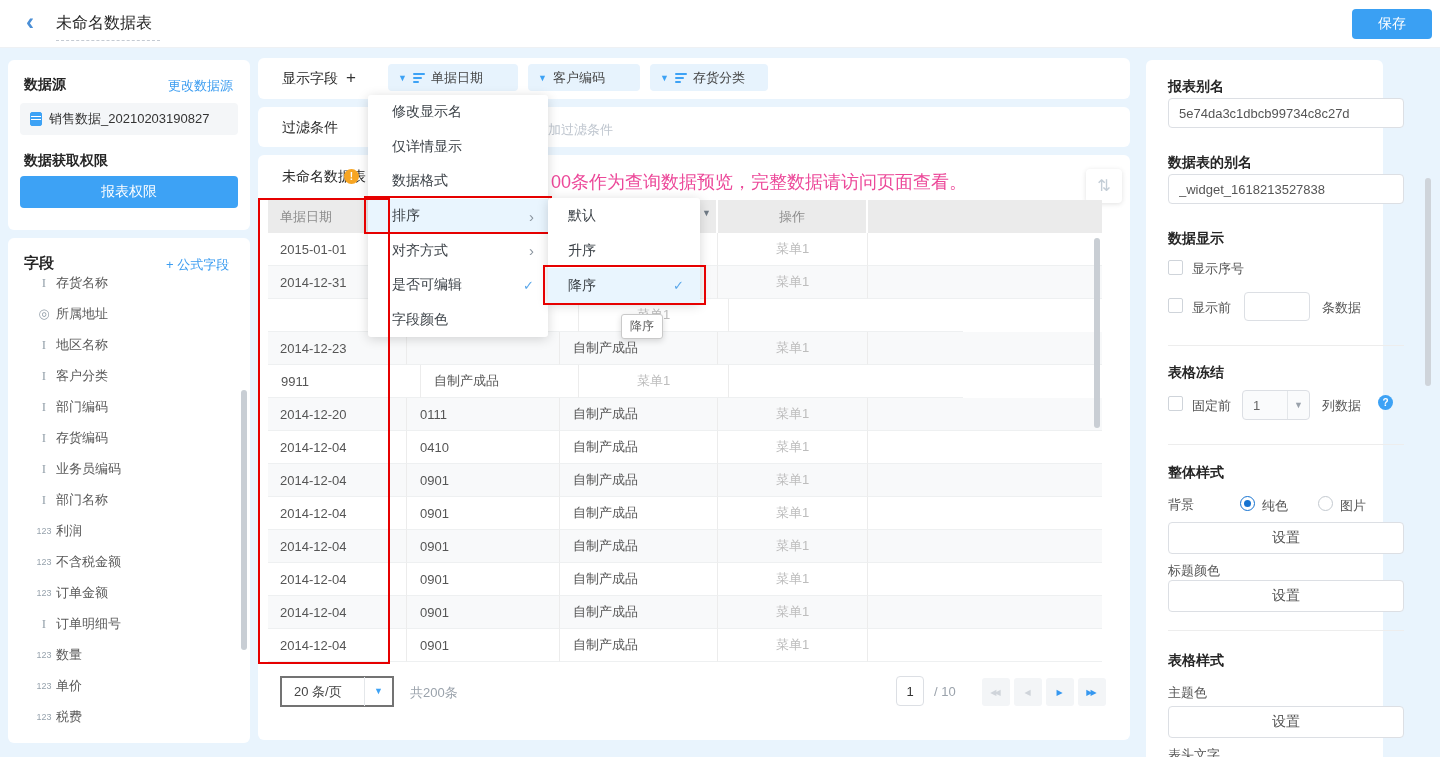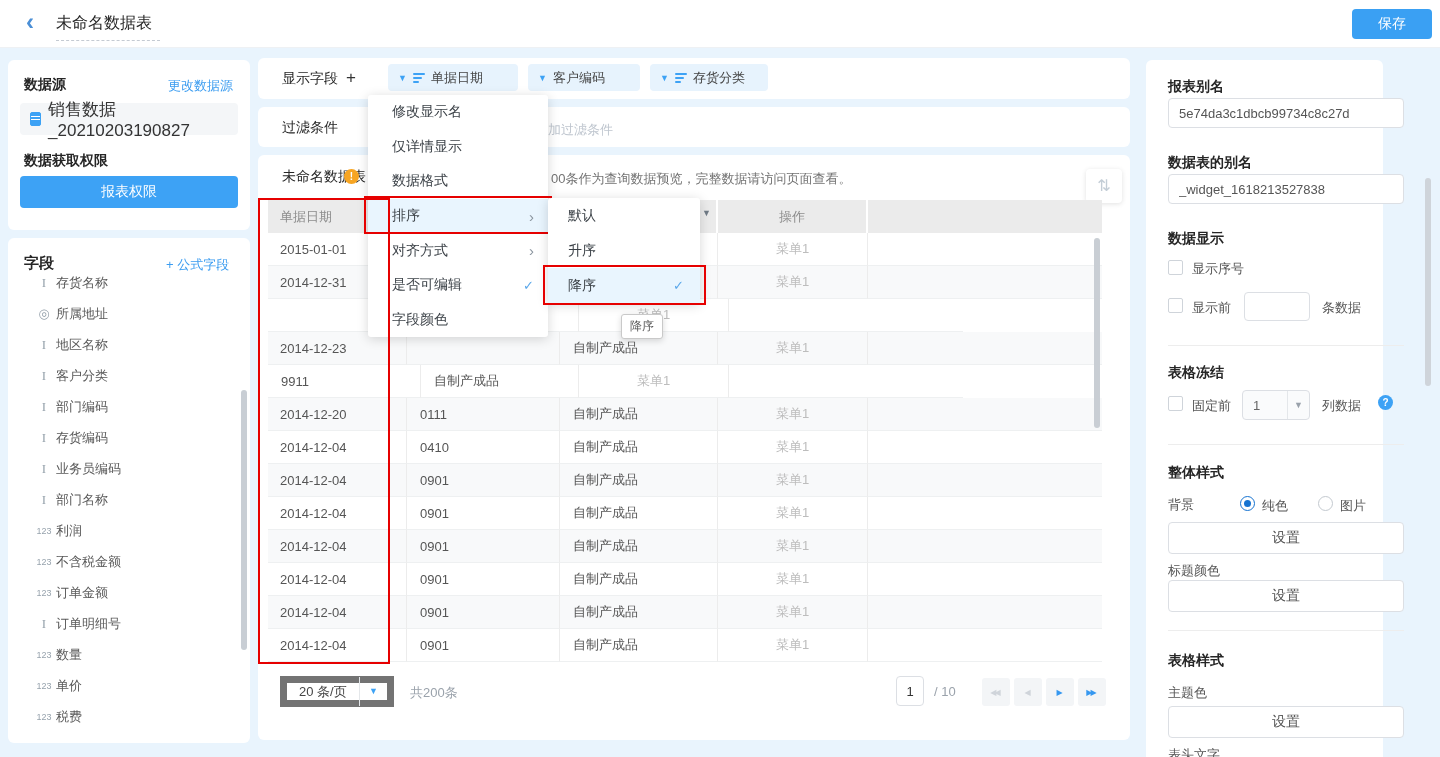--- a/index.html
+++ b/index.html
@@ -10,21 +10,21 @@
 
   
   .topbar { position:absolute; left:0; top:0; width:1440px; height:48px; background:#fff; border-bottom:1px solid #eef1f4; }
   .back { position:absolute; left:26px; top:8px; font-size:24px; font-weight:bold; color:#4b8fd6; cursor:pointer; }
   .pagetitle { position:absolute; left:56px; top:13px; font-size:16px; color:#262626; border-bottom:1px dashed #c4cad2; padding:0 8px 6px 0; }
   .savebtn { position:absolute; left:1352px; top:9px; width:80px; height:30px; background:#3aa0f3; color:#fff; border:none; border-radius:4px; font-size:14px; cursor:pointer; }
 
   
   .sec-title { font-weight:bold; font-size:14px; color:#262626; }
   .bluelink { color:#3b9cf0; font-size:13px; cursor:pointer; }
-  .filebox { position:absolute; left:12px; top:43px; width:218px; height:32px; background:#f4f6f8; border-radius:4px; display:flex; align-items:center; padding-left:10px; font-size:17px; color:#333; }
+  .filebox { position:absolute; left:12px; top:43px; width:218px; height:32px; background:#f4f6f8; border-radius:4px; display:flex; align-items:center; padding-left:10px; font-size:13px; color:#333; }
   .doc-ico { display:inline-block; width:12px; height:14px; border-radius:2px; margin-right:7px;
              background:linear-gradient(#3da2f5 0 3px,#fff 3px 4px,#3da2f5 4px 6px,#fff 6px 7px,#3da2f5 7px 14px); border:1px solid #3da2f5; background-color:#3da2f5; }
   .permbtn { position:absolute; left:12px; top:116px; width:218px; height:32px; background:#3da2f5; color:#fff; border:none; border-radius:4px; font-size:14px; cursor:pointer; }
   .fieldlist { position:absolute; left:0; top:38px; right:6px; bottom:4px; overflow:hidden; }
   .field-item { height:31px; display:flex; align-items:center; padding-left:26px; font-size:13px; color:#595959; cursor:pointer; }
   .f-ico { width:20px; color:#97a3ad; font-size:13px; text-align:center; flex:none; }
   .f-ico.num { font-size:9px; letter-spacing:0; }
   .f-ico.txt { font-family:"Liberation Serif","DejaVu Serif",serif; }
   .scrollthumb { position:absolute; width:6px; border-radius:3px; background:#c9ced4; }
 
@@ -33,35 +33,35 @@
   .chip { position:absolute; top:6px; height:27px; background:#e7f3fd; border-radius:4px; display:flex; align-items:center; padding:0 10px; font-size:13px; color:#454545; cursor:pointer; }
   .chip .caret { color:#3da2f5; font-size:9px; margin-right:6px; }
   .sortbars { display:inline-flex; flex-direction:column; justify-content:center; gap:2px; margin-right:6px; }
   .sortbars i { display:block; height:2px; background:#3da2f5; border-radius:1px; }
   .sortbars i:nth-child(1){width:12px}.sortbars i:nth-child(2){width:9px}.sortbars i:nth-child(3){width:6px}
   .placeholder { position:absolute; left:277px; top:14px; font-size:13px; color:#bfc6cf; }
 
   
   .tcard-title { position:absolute; left:24px; top:13px; font-size:14px; color:#262626; }
   .warn-ico { position:absolute; left:86px; top:14px; width:15px; height:15px; border-radius:50%; background:#f7a523; color:#fff; font-size:10px; font-weight:bold; text-align:center; line-height:15px; }
-  .hint { position:absolute; left:293px; top:15px; font-size:13px; color:#737373; white-space:nowrap; }
+  .hint { position:absolute; left:293px; top:15px; font-size:18px; color:#ec4899; white-space:nowrap; }
   .sortbox { position:absolute; left:828px; top:14px; width:36px; height:34px; background:#fff; border-radius:4px; box-shadow:0 1px 5px rgba(0,0,0,.12); color:#c3cdd6; font-size:16px; text-align:center; line-height:34px; cursor:pointer; }
 
   .dtable { position:absolute; left:10px; top:45px; width:834px; }
   .trow { display:flex; height:33px; }
   .th { background:#ebebeb; color:#8c8c8c; font-size:13px; border-right:2px solid #fff; display:flex; align-items:center; }
   .td { font-size:13px; color:#555; border-right:1px solid #ececec; border-bottom:1px solid #eef0f1; display:flex; align-items:center; }
   .c0{width:139px; padding-left:12px;} .c1{width:153px; padding-left:13px;} .c2{width:158px; padding-left:13px;}
   .c3{width:150px; justify-content:center; padding-left:0;} .c4{width:234px; border-right:none; padding-left:0;}
   .trow.even .td { background:#f8f9fa; }
   .td.op { color:#bdbdbd; cursor:pointer; }
   .hdr-caret { position:absolute; left:444px; top:53px; font-size:9px; color:#707b86; }
 
   
-  .psel { position:absolute; left:22px; top:521px; width:114px; height:31px; border:7px solid #737373; border-radius:0; display:flex; align-items:center; font-size:13px; color:#454545; cursor:pointer; }
+  .psel { position:absolute; left:22px; top:521px; width:114px; height:31px; border:2px solid #737373; border-radius:0; display:flex; align-items:center; font-size:13px; color:#454545; cursor:pointer; }
   .psel .lbl { flex:1; padding-left:12px; }
   .psel .car { width:28px; text-align:center; color:#3da2f5; font-size:9px; border-left:1px solid #e4e7ea; line-height:29px; }
   .ptotal { position:absolute; left:152px; top:529px; font-size:13px; color:#9aa2ab; }
   .pinput { position:absolute; left:638px; top:521px; width:28px; height:30px; border:1px solid #dcdfe4; border-radius:4px; text-align:center; font-size:13px; color:#333; }
   .pslash { position:absolute; left:676px; top:529px; font-size:13px; color:#9aa2ab; }
   .navbtn { position:absolute; top:523px; width:28px; height:28px; background:#f3f5f7; border:none; border-radius:3px; font-size:8px; cursor:pointer; letter-spacing:-2px; padding-right:3px; }
   .navbtn.dis { color:#cfd4da; } .navbtn.en { color:#3698f0; }
 
   
   .menu { position:absolute; left:368px; top:95px; width:180px; background:#fff; border-radius:3px; box-shadow:0 2px 12px rgba(0,0,0,.16); z-index:10; padding:0; }

